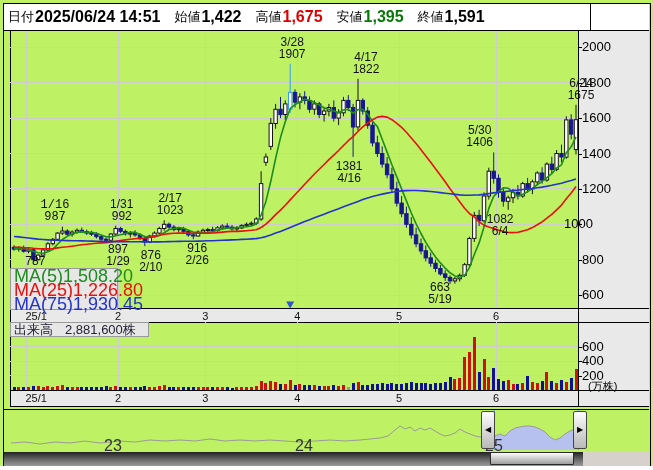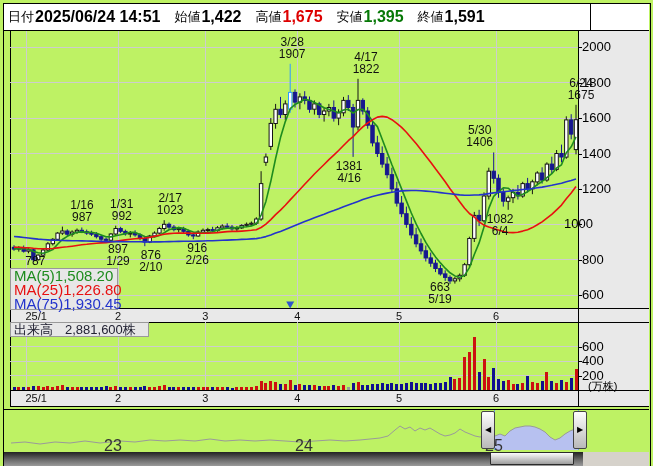--- a/index.html
+++ b/index.html
@@ -26,21 +26,21 @@
   #labels{position:absolute;left:0;top:0;width:653px;height:470px;z-index:6;pointer-events:none;}
   .axis-label{position:absolute;font-size:13px;color:#000;}
   .vol-unit{position:absolute;font-size:11px;color:#000;}
   .tickmark{position:absolute;width:4px;height:1px;background:#000;}
   .month-label{position:absolute;font-size:11px;color:#111;transform:translateX(-50%);}
   .year-label{position:absolute;font-size:16px;color:#333;transform:translateX(-50%);}
   .anno{position:absolute;font-size:12px;line-height:12px;color:#111;text-align:center;
         transform:translateX(-50%);white-space:nowrap;z-index:8;}
   
   .ma-legend{position:absolute;left:10px;top:268px;width:108px;height:42px;background:#e7e7e7;
-             border:1px solid #999;z-index:10;font-size:15px;line-height:14px;box-sizing:border-box;}
+             border:1px solid #999;z-index:10;font-size:18px;line-height:14px;box-sizing:border-box;}
   .ma-row{display:flex;justify-content:space-between;padding:0 5px 0 3px;}
   .ma5{color:#1e8c1e;} .ma25{color:#e81010;} .ma75{color:#2333cc;}
   .vol-legend{position:absolute;left:10px;top:322px;height:15px;background:#e7e7e7;border:1px solid #999;
               z-index:10;font-size:13px;line-height:14px;color:#223;padding:0 12px 0 3px;
               display:flex;gap:12px;box-sizing:border-box;}
   
   .nav-btn{position:absolute;top:411px;width:14px;height:38px;border:1px solid #444;border-radius:2px;
            background:linear-gradient(180deg,#fdfdfd,#b9b9b9);z-index:12;display:flex;
            align-items:center;justify-content:center;padding:0;cursor:pointer;}
   .nav-btn .tri{font-size:8px;color:#000;line-height:8px;}
@@ -502,21 +502,21 @@
       <div class="month-label" style="left: 399.177px; top: 310px;">5</div>
       <div class="month-label" style="left: 399.177px; top: 392px;">5</div>
       <div class="month-label" style="left: 496.077px; top: 310px;">6</div>
       <div class="month-label" style="left: 496.077px; top: 392px;">6</div>
       <div class="year-label" style="left: 113px; top: 437px;">23</div>
       <div class="year-label" style="left: 304px; top: 437px;">24</div>
       <div class="year-label" style="left: 494px; top: 437px;">25</div>
       <div class="anno" style="left: 35.38px; top: 255.001px;">
         <div>787</div>
       </div>
-      <div class="anno" style="left: 82px; top: 198.601px;">
+      <div class="anno" style="left: 55px; top: 198.601px; font-family: Liberation Mono, monospace;">
         <div>1/16</div>
         <div>987</div>
       </div>
       <div class="anno" style="left: 121.745px; top: 197.716px;">
         <div>1/31</div>
         <div>992</div>
       </div>
       <div class="anno" style="left: 170.195px; top: 192.229px;">
         <div>2/17</div>
         <div>1023</div>

